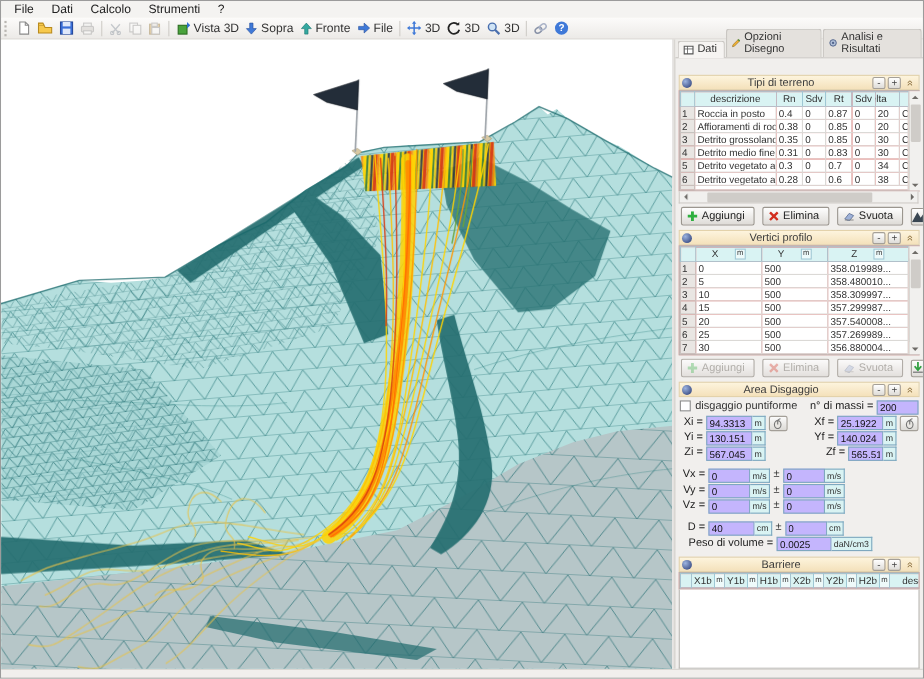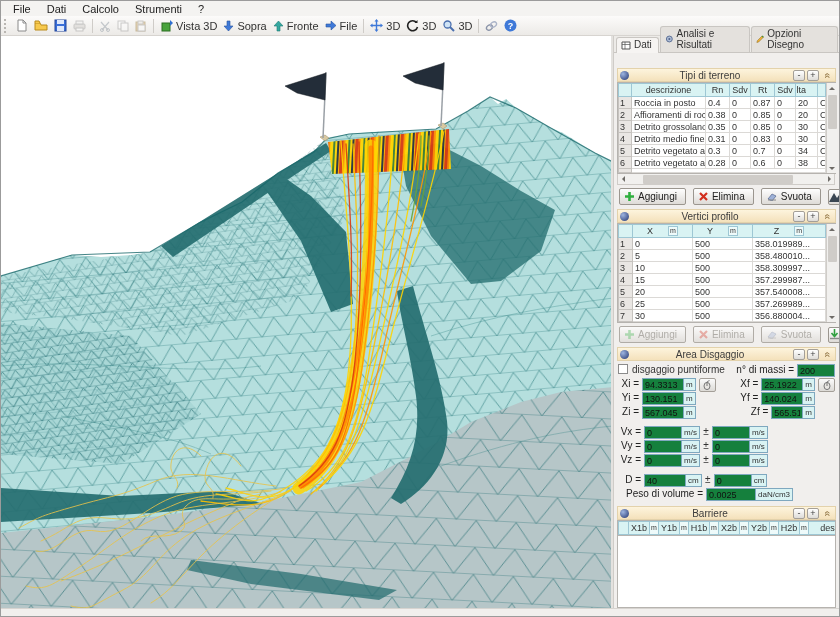--- a/index.html
+++ b/index.html
@@ -66,21 +66,21 @@
   .btn { height:17px; display:inline-flex; align-items:center; gap:4px; padding:0 8px 0 5px; font-size:10px; color:#222; background:linear-gradient(#fefefe,#dedbd7); border:1px solid #9b968f; border-radius:2px; }
   .btn.disabled { color:#9b9892; opacity:.75; }
   .btn.disabled svg { opacity:.45; }
   .icon-btn { width:17px; height:16px; display:inline-flex; align-items:center; justify-content:center; background:linear-gradient(#fefefe,#dedbd7); border:1px solid #9b968f; border-radius:2px; }
   .push-right { margin-left:auto; margin-right:2px; }
 
   
   .form { padding:2px 1px; flex:0 0 auto; }
   .frow { display:flex; align-items:flex-start; margin:1px 0; height:13px; }
   .flabel { text-align:right; font-size:10px; color:#222; padding-right:3px; white-space:nowrap; }
-  .inp { height:13px; border:1px solid #7fa8bf; font-size:9px; padding:0 2px; background:#15803d; color:#111; font-family:"Liberation Sans",sans-serif; }
+  .inp { height:13px; border:1px solid #7fa8bf; font-size:9px; padding:0 2px; background:#c4b5fd; color:#111; font-family:"Liberation Sans",sans-serif; }
   .uchip { height:13px; display:inline-flex; align-items:center; padding:0 2px; background:#d9f3f3; border:1px solid #7fa8bf; border-left:none; font-size:8px; color:#333; }
   .pm { width:12px; text-align:center; font-size:10px; }
   .gap { width:14px; }
   .picker { width:17px; height:14px; margin-left:3px; display:inline-flex; align-items:center; justify-content:center; background:linear-gradient(#fbfbfb,#dcdad6); border:1px solid #a49f98; border-radius:2px; }
   .cb { width:10px; height:10px; border:1px solid #8b8b8b; background:#fff; display:inline-block; margin-right:4px; }
 
   .barriere-body { flex:1 1 auto; background:#fff; border:1px solid #b6b3af; border-top:none; min-height:30px; }
   .statusbar { height:8px; background:#f1efed; border-top:1px solid #d7d4d0; flex:0 0 auto; }
 </style>
 </head>
@@ -321,31 +321,31 @@
       <div class="tabs">
         <span class="tab active">
           <svg class="tab-icon" viewBox="0 0 10 10">
               <path d="M1 2h8v7H1z" fill="#fff" stroke="#555"></path>
               <path d="M1 4.5h8M4 2v7" stroke="#555" stroke-width=".7"></path>
             </svg>
           <span>Dati</span>
         </span>
         <span class="tab">
           <svg class="tab-icon" viewBox="0 0 10 10">
+              <path d="M1 9l2-.5L8.5 3 7 1.5 1.5 7z" fill="#f2b233" stroke="#8a6a27" stroke-width=".6"></path>
+              <path d="M7 1.5L8.5 3" stroke="#4d8f3a" stroke-width="1.4"></path>
+            </svg>
+          <span>Opzioni Disegno</span>
+        </span>
+        <span class="tab">
+          <svg class="tab-icon" viewBox="0 0 10 10">
               <circle cx="5" cy="5" r="3.4" fill="#aebdd6" stroke="#51648c"></circle>
               <circle cx="5" cy="5" r="1.2" fill="#51648c"></circle>
             </svg>
           <span>Analisi e Risultati</span>
-        </span>
-        <span class="tab">
-          <svg class="tab-icon" viewBox="0 0 10 10">
-              <path d="M1 9l2-.5L8.5 3 7 1.5 1.5 7z" fill="#f2b233" stroke="#8a6a27" stroke-width=".6"></path>
-              <path d="M7 1.5L8.5 3" stroke="#4d8f3a" stroke-width="1.4"></path>
-            </svg>
-          <span>Opzioni Disegno</span>
         </span>
       </div>
 
       <div class="panel-body">
 
         <div class="sec-head">
           <span class="orb"></span>
           <span class="sec-title">Tipi di terreno</span>
           <span class="mini-btn">-</span>
           <span class="mini-btn">+</span>

